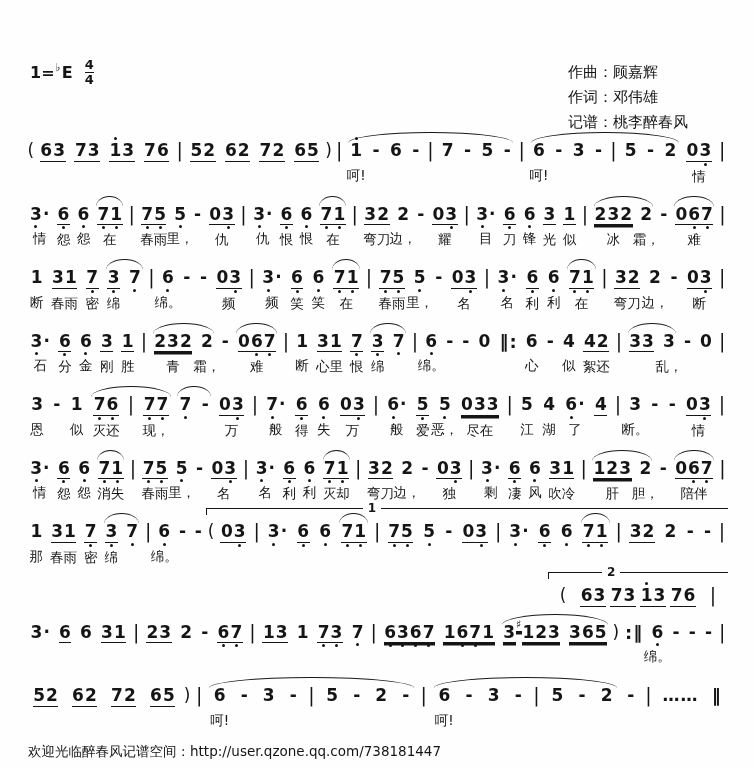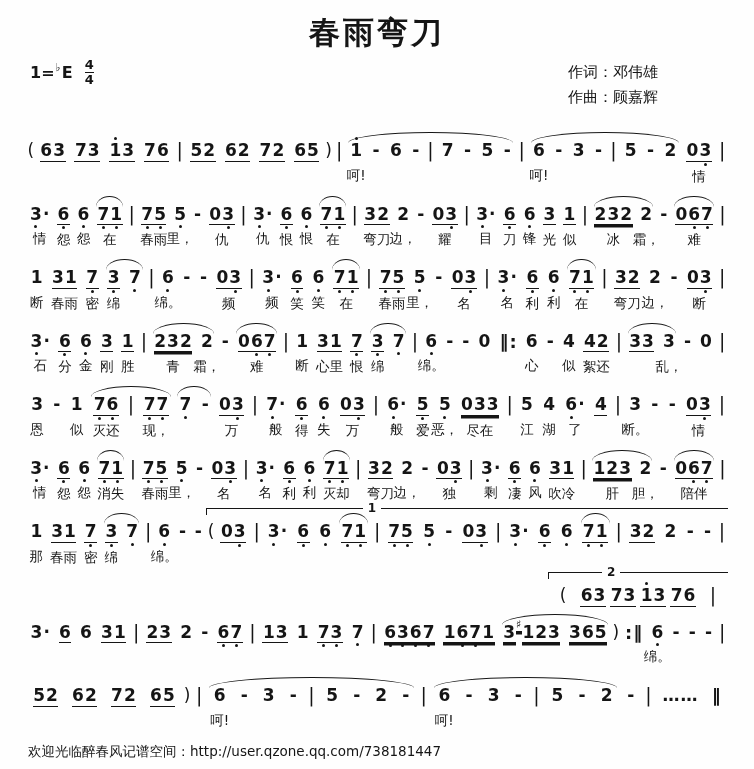--- a/index.html
+++ b/index.html
@@ -58,33 +58,33 @@
     position:absolute;top:-15px;left:30%;background:#fefefe;
     padding:0 5px;font-size:12px;font-weight:bold;line-height:1;z-index:1;
   }
   
   .footer{position:absolute;left:28px;bottom:8px;font-size:13.5px;}
 </style>
 </head>
 <body>
 
 <div class="header">
-  <h1 class="song-title">春雨弯刀</h1>
   <div class="keysig">
     <span>1=</span>
       <span class="flat">♭</span>
       <span>E</span>
     <span class="frac">
       <span class="num">4</span>
       <span class="den">4</span>
     </span>
   </div>
   <div class="credits">
+    <div>作曲：顾嘉辉</div>
     <div>作词：邓伟雄</div>
-    <div>作曲：顾嘉辉</div>
+    <div>记谱：桃李醉春风</div>
   </div>
 </div>
 
 <div class="score" id="score">
     <div class="music-line">
       <span class="tok paren" style="flex-grow: 0.2;">
         <span class="cell">
           <span class="dot-a"></span>
           <span class="body">(</span>
           <span class="dot-b"></span>

